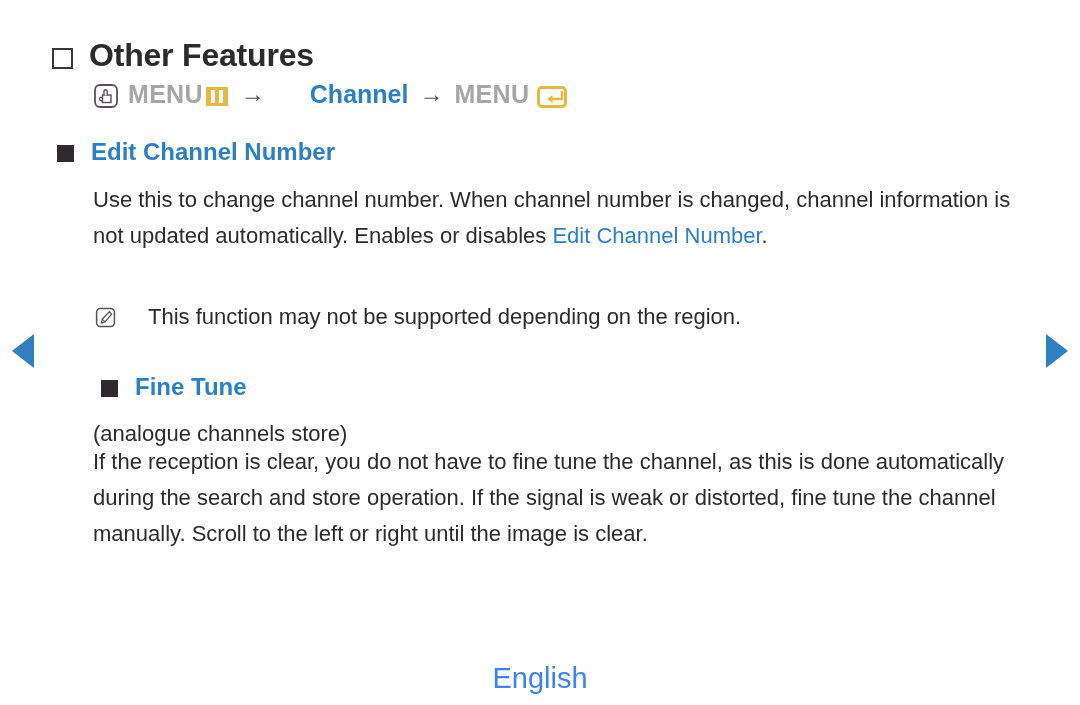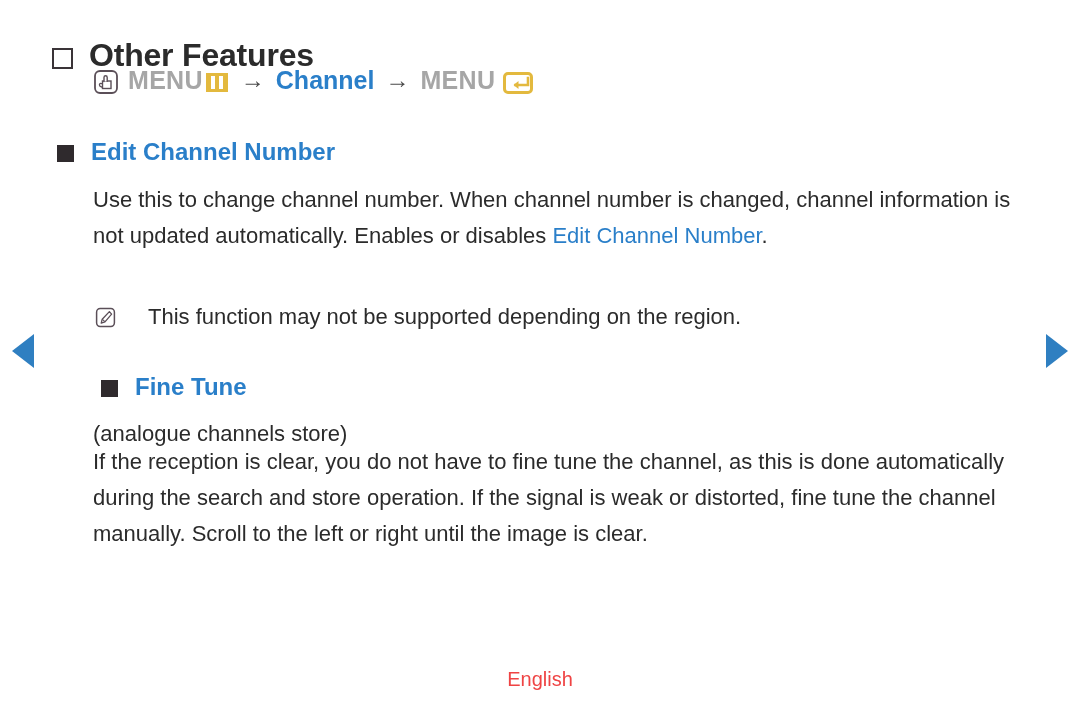--- a/index.html
+++ b/index.html
@@ -57,21 +57,21 @@
     font-weight: bold;
     color: #2b2b2b;
     letter-spacing: -0.2px;
     line-height: 1.1;
   }
 
   
   .menu-path {
     position: absolute;
     left: 93px;
-    top: 66px;
+    top: 80px;
     display: flex;
     align-items: center;
     font-size: 25px;
     font-weight: bold;
     white-space: nowrap;
     text-align: center;
   }
   .menu-path > * { flex: 0 0 auto; }
 
   .hand-icon {
@@ -110,20 +110,21 @@
   .path-arrow {
     color: #4a4a4a;
     font-size: 24px;
     margin: 0 11px;
     font-weight: normal;
     position: relative;
     top: -1px;
   }
   .path-blue {
     color: #2a7fc9;
+    margin-left: 34px;
   }
   .enter-glyph {
     display: inline-block;
     width: 30px;
     height: 22px;
     margin-left: 8px;
     position: relative;
     top: 2px;
     box-sizing: border-box;
     border: 3px solid #e3b93e;
@@ -206,23 +207,22 @@
     border-left: 22px solid #2f7fc1;
   }
 
   
   .footer {
     position: absolute;
     left: 0;
     right: 0;
     top: 662px;
     text-align: center;
-    font-size: 20px;
-    color: #ef4444;
-    margin-top: 6px;
+    font-size: 29px;
+    color: #3b82f6;
   }
 </style>
 </head>
 <body>
 
 <div class="page">
 
   <div class="section-heading">
     <span class="sq-outline-icon"></span>
     <span class="section-heading-text">Other Features</span>

